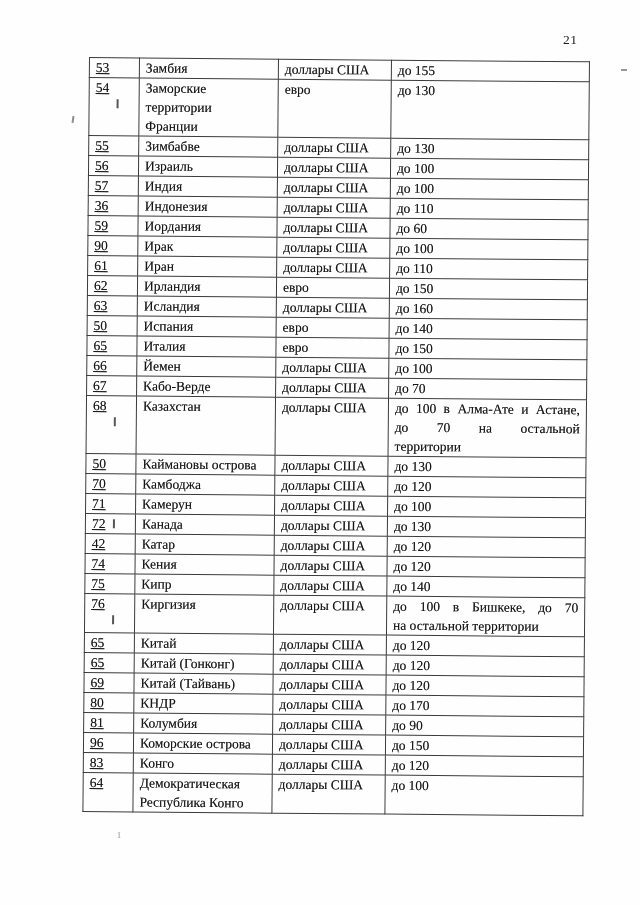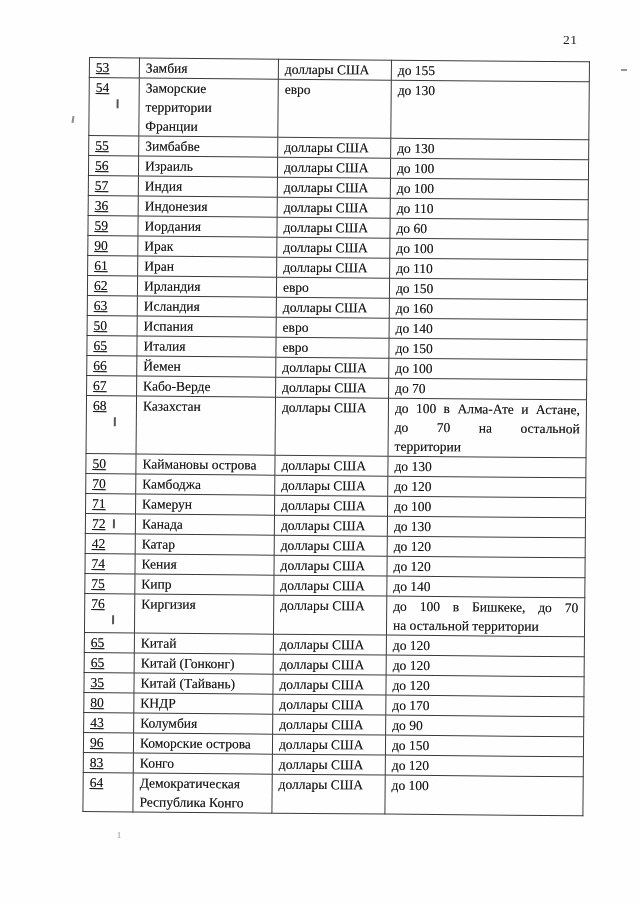--- a/index.html
+++ b/index.html
@@ -248,33 +248,33 @@
             <td class="col-currency">доллары США</td>
             <td class="col-limit">до 120</td>
           </tr>
           <tr>
             <td class="col-num">65</td>
             <td class="col-country">Китай (Гонконг)</td>
             <td class="col-currency">доллары США</td>
             <td class="col-limit">до 120</td>
           </tr>
           <tr>
-            <td class="col-num">35</td>
+            <td class="col-num">69</td>
             <td class="col-country">Китай (Тайвань)</td>
             <td class="col-currency">доллары США</td>
             <td class="col-limit">до 120</td>
           </tr>
           <tr>
             <td class="col-num">80</td>
             <td class="col-country">КНДР</td>
             <td class="col-currency">доллары США</td>
             <td class="col-limit">до 170</td>
           </tr>
           <tr>
-            <td class="col-num">43</td>
+            <td class="col-num">81</td>
             <td class="col-country">Колумбия</td>
             <td class="col-currency">доллары США</td>
             <td class="col-limit">до 90</td>
           </tr>
           <tr>
             <td class="col-num">96</td>
             <td class="col-country">Коморские острова</td>
             <td class="col-currency">доллары США</td>
             <td class="col-limit">до 150</td>
           </tr>

